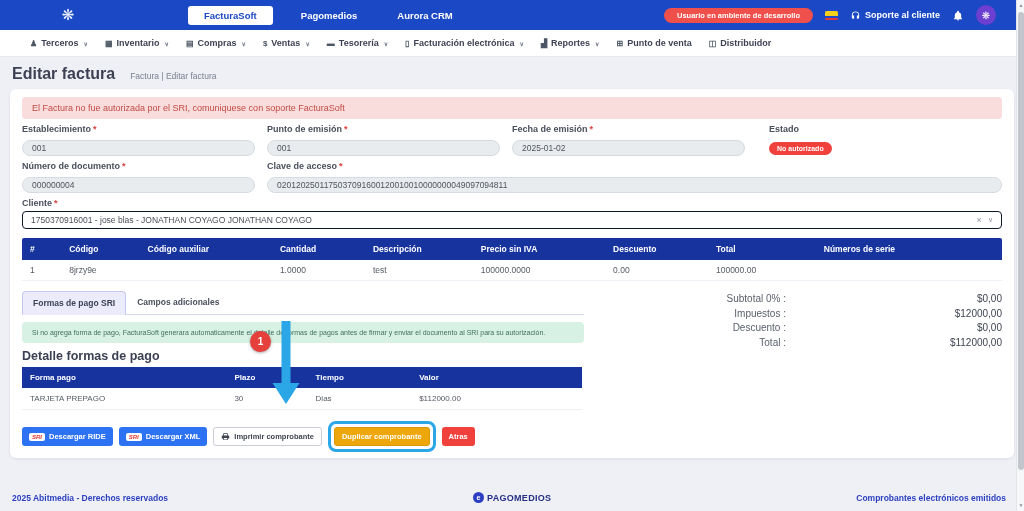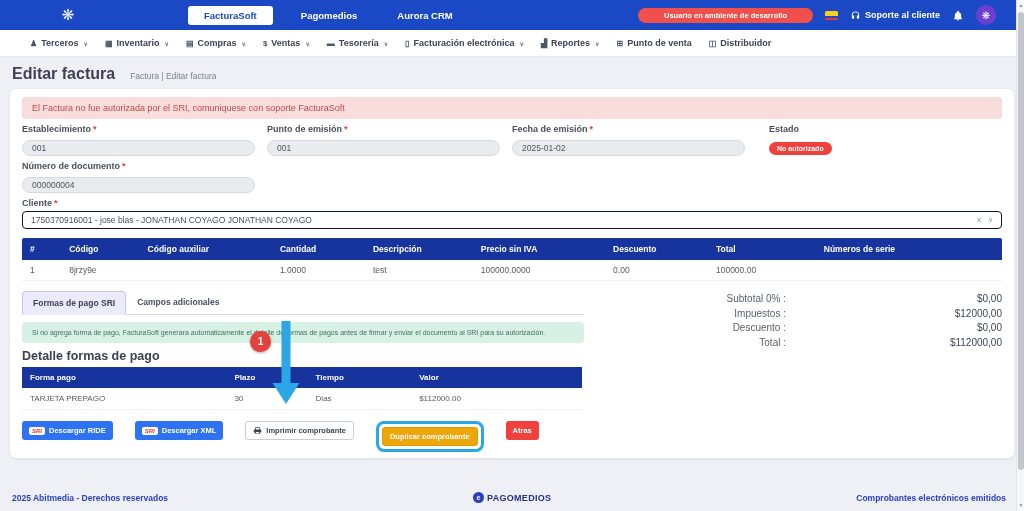--- a/index.html
+++ b/index.html
@@ -12,21 +12,21 @@
     -webkit-font-smoothing:antialiased;
   }
 
   
   .navbar { height:30px; background:#1b49c5; display:flex; align-items:center; padding:0 14px 0 56px; color:#fff; }
   .brand-logo { font-size:15px; color:#ffffff; opacity:.92; width:24px; text-align:center; }
   .nav-tabs { display:flex; align-items:center; gap:16px; margin-left:108px; }
   .nav-tab { font-size:9.5px; font-weight:700; color:#fff; padding:4px 12px; border-radius:3px; cursor:pointer; white-space:nowrap; }
   .nav-tab.active { background:#ffffff; color:#1b49c5; padding:4px 16px; }
   .nav-right { margin-left:auto; display:flex; align-items:center; gap:12px; margin-right:14px; }
-  .dev-badge { background:#f0504c; color:#fff; font-size:7.5px; font-weight:700; padding:3px 26px; border-radius:10px; white-space:nowrap; }
+  .dev-badge { background:#f0504c; color:#fff; font-size:7.5px; font-weight:700; padding:3px 13px; border-radius:10px; white-space:nowrap; }
   .flag { width:13px; height:9px; border-radius:1.5px; overflow:hidden; display:flex; flex-direction:column; }
   .flag .f1 { height:5px; background:#f7d117; }
   .flag .f2 { height:2px; background:#2048c9; }
   .flag .f3 { height:2px; background:#e23b3b; }
   .support { display:flex; align-items:center; gap:4px; font-size:9px; font-weight:600; cursor:pointer; white-space:nowrap; }
   .icon-svg { display:block; }
   .avatar { width:20px; height:20px; border-radius:50%; background:#6d3fd1; display:flex; align-items:center; justify-content:center; font-size:10px; color:#fff; cursor:pointer; }
 
   
   .menubar { height:27px; background:#fff; border-bottom:1px solid #e6e8ee; display:flex; align-items:center; gap:17px; padding:0 30px; }
@@ -74,21 +74,21 @@
   .tab.active { background:#ecebfb; border:1px solid #c3c9ee; border-bottom-color:#ecebfb; margin-bottom:-1px; color:#3c4257; }
 
   .alert-success { background:#d7f2e4; color:#41705f; font-size:7px; padding:7px 10px; border-radius:4px; margin-top:7px; }
 
   .section-heading { font-size:12.5px; font-weight:700; color:#3e4154; margin:6px 0 4px; }
 
   .pay-table { width:560px; }
   .pay-table th { background:#17349e; color:#fff; font-size:8px; font-weight:700; text-align:left; padding:6px 8px; }
   .pay-table td { font-size:8px; color:#555a63; padding:6px 8px; border-bottom:1px solid #eef0f4; }
 
-  .btn-row { display:flex; gap:22px; margin-top:11px; }
+  .btn-row { display:flex; align-items:center; gap:6px; margin-top:11px; }
   .btn { height:19px; display:inline-flex; align-items:center; gap:4px; padding:0 7px; border:none; border-radius:3px; font-size:7.5px; font-weight:700; font-family:inherit; cursor:pointer; white-space:nowrap; }
   .btn-blue { background:#2e72f4; color:#fff; }
   .sri-chip { background:#fff; color:#e03a32; font-size:6px; font-weight:800; font-style:italic; border-radius:2px; padding:1px 3px; }
   .btn-white { background:#fff; border:1px solid #c9ced6; color:#3f4451; }
   .btn-orange { background:#eea70b; border:1px solid #d99a08; color:#fff; }
   .btn-red { background:#f0413c; color:#fff; }
   .highlight-wrap { border:3px solid #2ba6e6; border-radius:8px; padding:3px; display:inline-flex; background:transparent; }
 
   
   .totals-row { display:flex; justify-content:flex-end; align-items:baseline; line-height:14.5px; }
@@ -228,20 +228,26 @@
       <span class="badge-red">No autorizado</span>
     </div>
   </div>
 
   <div class="form-row">
     <div class="fcol">
       <label class="flabel">
         <span>Número de documento</span><span class="req">*</span>
       </label>
       <input class="pill-input" disabled="" value="000000004" style="">
+    </div>
+    <div class="fcol grow">
+      <label class="flabel">
+        <span>Clave de acceso</span><span class="req">*</span>
+      </label>
+      <input class="pill-input" disabled="" value="0201202501175037091600120010010000000049097094811" style="">
     </div>
   </div>
 
   <div style="margin-bottom:5px;">
     <label class="flabel">
       <span>Cliente</span><span class="req">*</span>
     </label>
     <div class="cliente-select">
       <span>1750370916001 - jose blas - JONATHAN COYAGO JONATHAN COYAGO</span>
       <span class="sel-icons">

